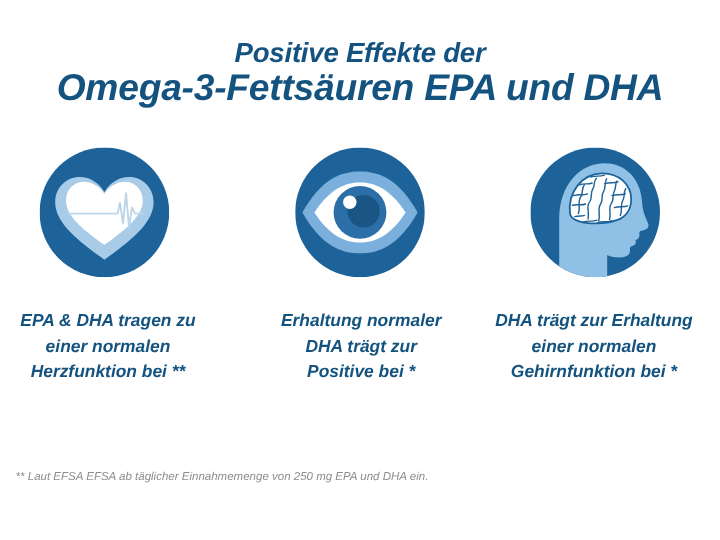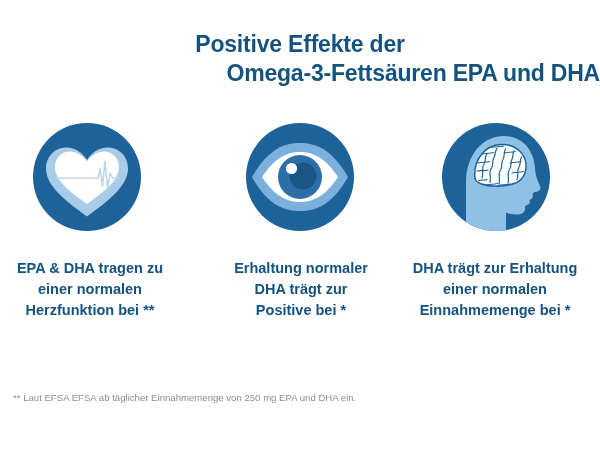--- a/index.html
+++ b/index.html
@@ -14,20 +14,21 @@
     font-family: "Liberation Sans", "DejaVu Sans", sans-serif;
     overflow: hidden;
     position: relative;
   }
 
   .infographic {
     position: relative;
     width: 600px;
     height: 450px;
     background: #ffffff;
+    font-style: italic;
   }
 
   
   .title-block {
     position: absolute;
     top: 30px;
     left: 0;
     width: 600px;
     text-align: center;
   }
@@ -35,23 +36,22 @@
     color: #14537f;
     font-weight: bold;
     letter-spacing: -0.2px;
     white-space: nowrap;
   }
   .title-line-1 {
     font-size: 23px;
     line-height: 28px;
   }
   .title-line-2 {
-    font-size: 23px;
+    font-size: 31px;
     line-height: 30px;
-    text-align: right;
   }
 
   
   .icon-row {
     position: absolute;
     top: 123px;
     left: 0;
     width: 600px;
     height: 112px;
   }
@@ -221,21 +221,21 @@
 
     <div class="caption caption-eye">
       <span class="caption-line">Erhaltung normaler</span>
       <span class="caption-line">DHA trägt zur</span>
       <span class="caption-line">Positive bei *</span>
     </div>
 
     <div class="caption caption-brain">
       <span class="caption-line">DHA trägt zur Erhaltung</span>
       <span class="caption-line">einer normalen</span>
-      <span class="caption-line">Einnahmemenge bei *</span>
+      <span class="caption-line">Gehirnfunktion bei *</span>
     </div>
   </div>
 
   <div class="footnotes">
     <span class="footnote">** Laut EFSA EFSA ab täglicher Einnahmemenge von 250 mg EPA und DHA ein.</span>
   </div>
 
 </div>
 
 </body></html>

